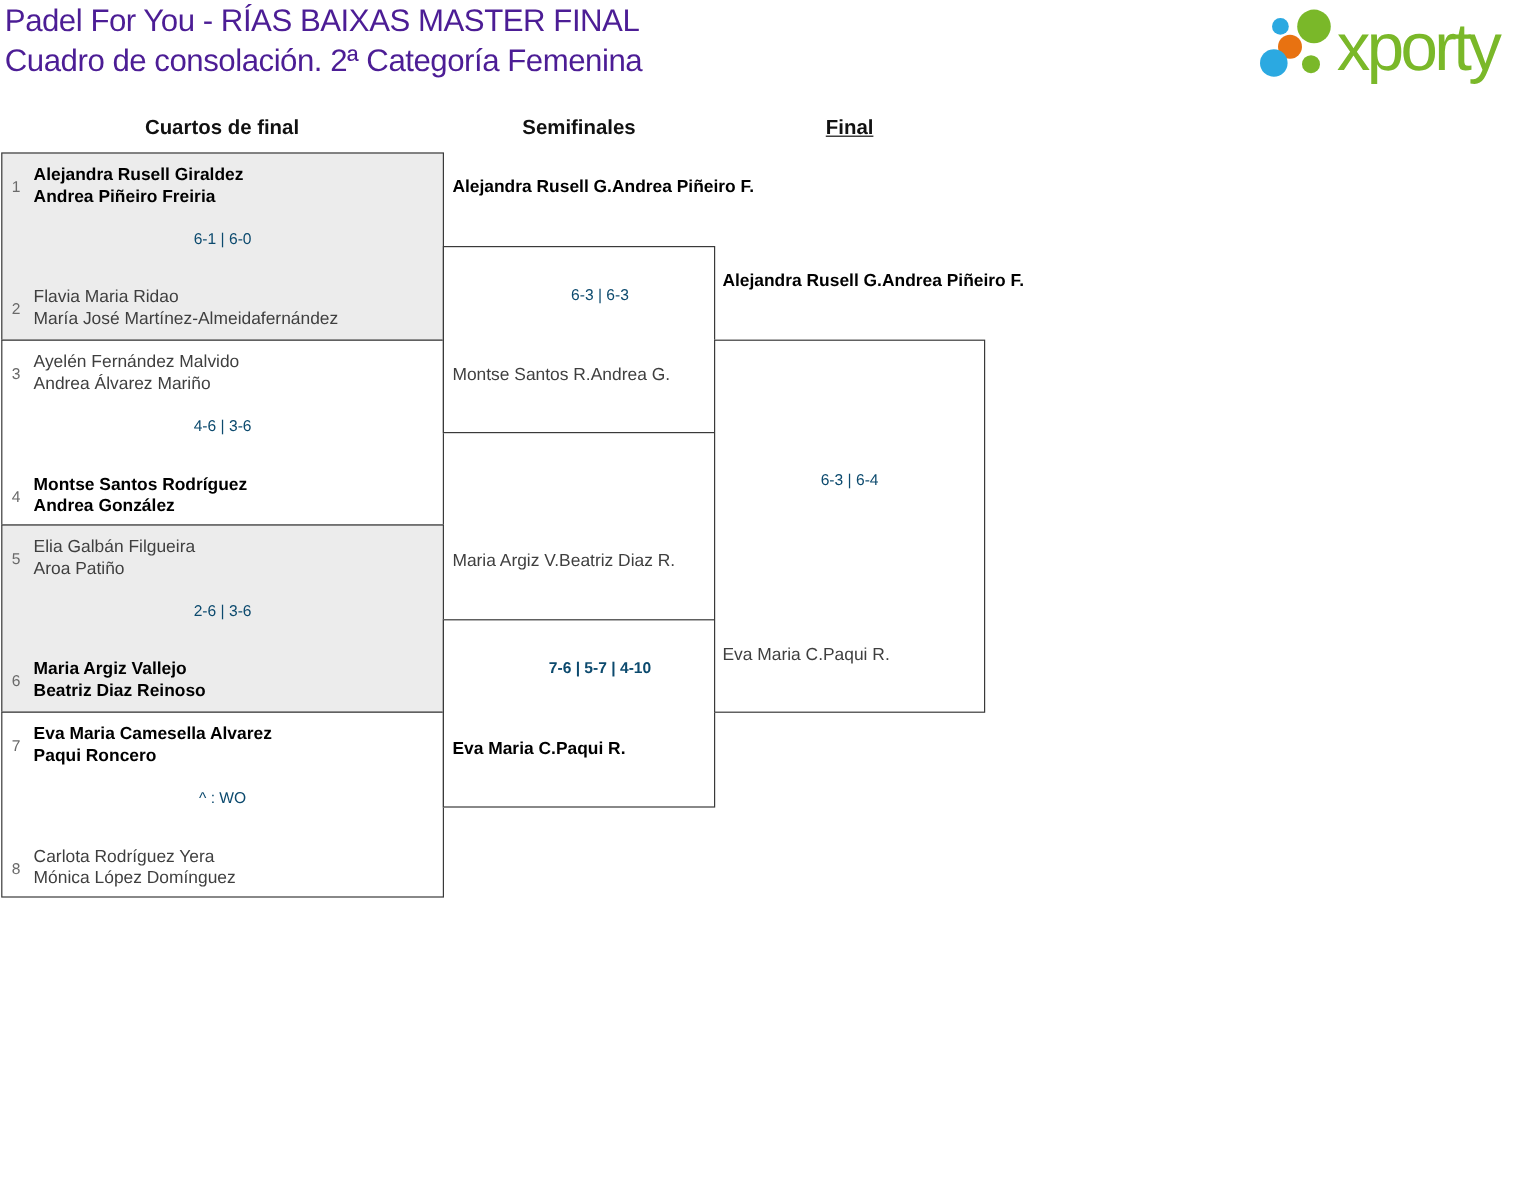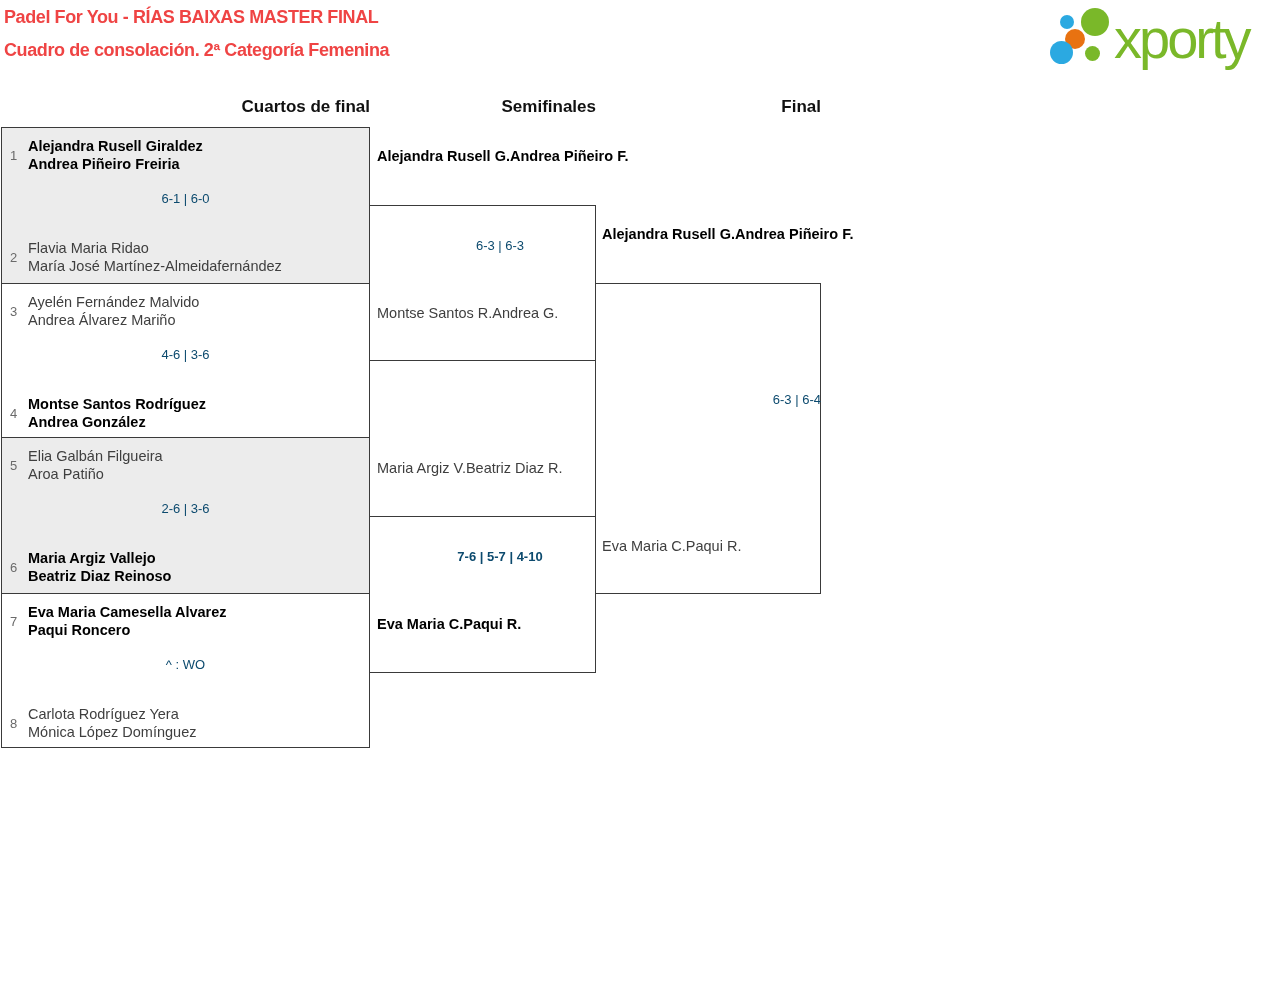--- a/index.html
+++ b/index.html
@@ -8,46 +8,46 @@
     width: 1280px; height: 982px;
     font-family: "Liberation Sans", sans-serif;
     position: relative; overflow: hidden;
     color: #1a1a1a;
   }
   .page { position: relative; width: 1280px; height: 982px; }
 
   
   .title-block { position: absolute; left: 4px; top: 1px; }
   .title-line {
-    font-size: 18px; font-weight: 700; line-height: 33px;
-    letter-spacing: -0.4px; color: #ef4444; white-space: nowrap;
+    font-size: 26px; font-weight: 400; line-height: 33px;
+    letter-spacing: -0.4px; color: #4c1d95; white-space: nowrap;
   }
 
   
   .logo { position: absolute; left: 1046px; top: 0; width: 234px; height: 86px; }
   .dot { position: absolute; border-radius: 50%; }
   .dot-blue-small  { left: 14px; top: 15px; width: 14px; height: 14px; background: var(--logo-blue, #2ba9e1); }
   .dot-green-large { left: 35px; top:  8px; width: 28px; height: 28px; background: var(--logo-green, #7ab829); }
   .dot-orange     { left: 19px; top: 29px; width: 20px; height: 20px; background: var(--logo-orange, #e87211); }
   .dot-blue-large { left:  4px; top: 41px; width: 23px; height: 23px; background: var(--logo-blue, #2ba9e1); }
   .dot-green-small{ left: 39px; top: 46px; width: 15px; height: 15px; background: var(--logo-green, #7ab829); }
   .logo-text {
     position: absolute; left: 68px; top: 11px;
     font-size: 56px; line-height: 56px; font-weight: 400;
     letter-spacing: -3px; color: var(--logo-green, #7ab829);
   }
 
   
   .round-header {
-    position: absolute; top: 97px; text-align: right;
+    position: absolute; top: 97px; text-align: center;
     font-size: 17px; font-weight: 700; color: #111111; line-height: 20px;
   }
   .rh-qf { left: 0;    width: 370px; }
   .rh-sf { left: 369px; width: 227px; }
-  .rh-f  { left: 595px; width: 226px; }
+  .rh-f  { left: 595px; width: 226px; text-decoration: underline; }
 
   
   .match-box {
     position: absolute;
     border: 1px solid var(--box-border, #3a3a3a);
     background: #ffffff;
   }
   .match-box.shaded { background: var(--shaded-box-bg, #ececec); }
 
   .qf-box { left: 1px; width: 369px; }
@@ -69,21 +69,21 @@
   .team { display: flex; flex-direction: column; }
   .team .line { font-size: 14.5px; line-height: 18px; color: #3f3f3f; white-space: nowrap; }
   .team.winner .line { font-weight: 700; color: #000000; }
 
   .abs-team { position: absolute; display: flex; flex-direction: row; }
 
   
   .score { font-size: 13px; line-height: 18px; color: #0c4a6e; text-align: center; }
   .qf-score { position: absolute; left: 0; right: 0; top: 62px; }
   .abs-score { position: absolute; width: 262px; }
-  .f-score { width: 226px; text-align: right; }
+  .f-score { width: 226px; }
 </style>
 </head>
 <body>
 
 <div class="page">
 
   <div class="title-block">
     <div class="title-line">Padel For You - RÍAS BAIXAS MASTER FINAL</div>
     <div class="title-line">Cuadro de consolación. 2ª Categoría Femenina</div>
   </div>

